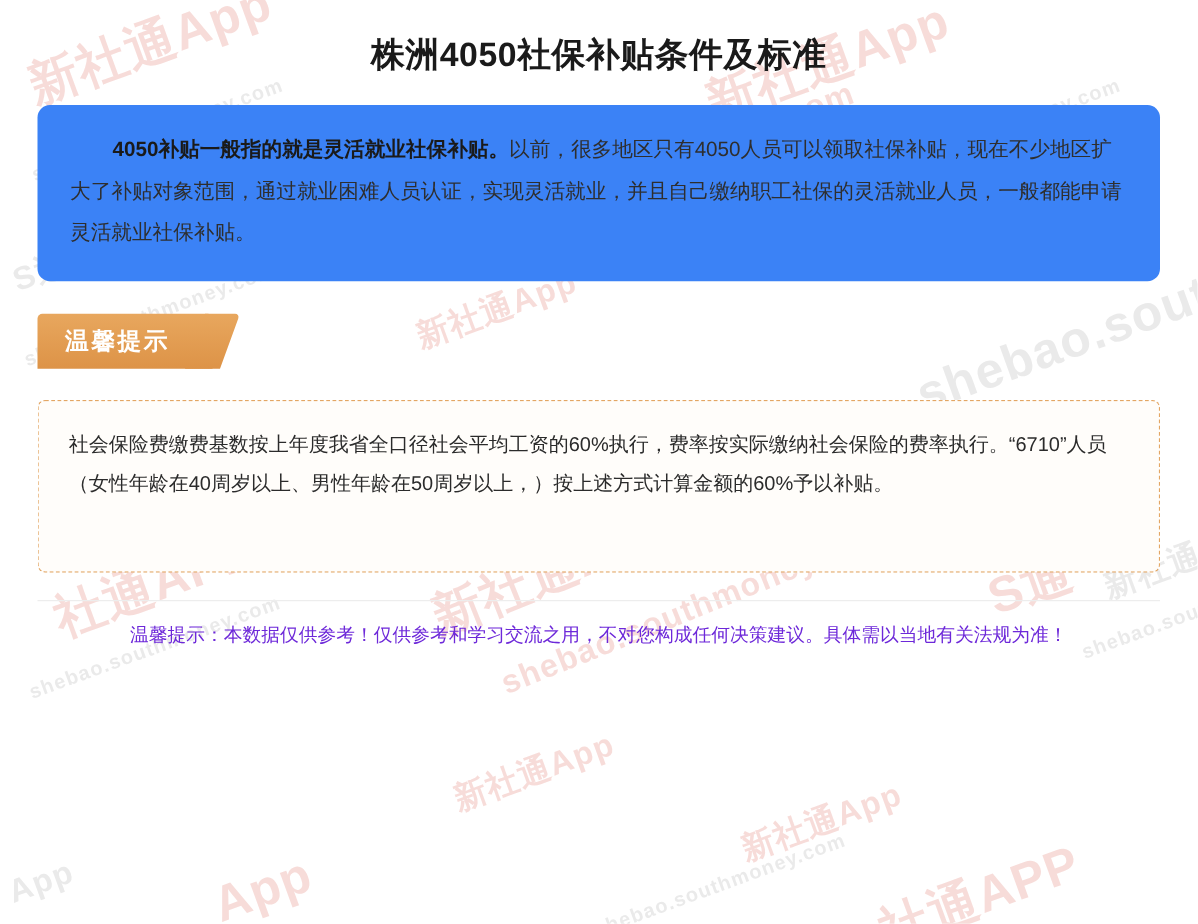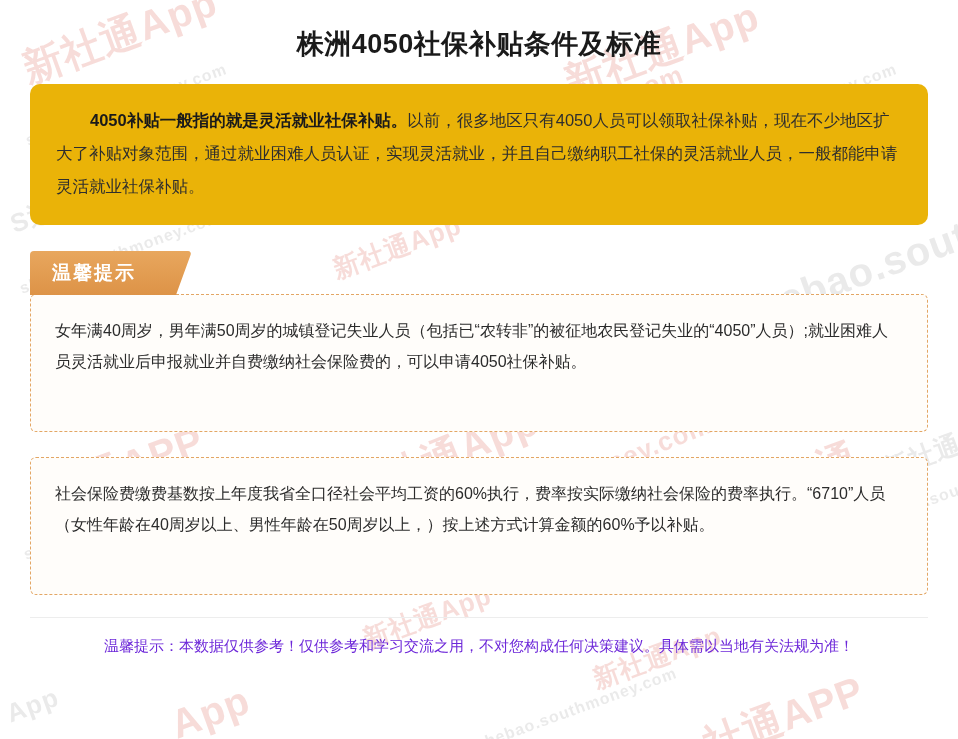--- a/index.html
+++ b/index.html
@@ -72,21 +72,21 @@
   .title {
     text-align: center;
     font-size: 27px;
     font-weight: bold;
     color: #1a1a1a;
     padding: 26px 0 22px 0;
     letter-spacing: 0.5px;
   }
 
   .intro-box {
-    background: #eab308;
+    background: #3b82f6;
     border-radius: 10px;
     padding: 20px 26px 22px 26px;
     line-height: 2.0;
     font-size: 16.5px;
     color: #2e2e2e;
   }
   .intro-box .indent {
     display: inline-block;
     width: 34px;
   }
@@ -188,21 +188,20 @@
 <div class="page">
 
   <div class="title">株洲4050社保补贴条件及标准</div>
 
   <div class="intro-box">
     <span class="indent"></span><b>4050补贴一般指的就是灵活就业社保补贴。</b><span>以前，很多地区只有4050人员可以领取社保补贴，现在不少地区扩大了补贴对象范围，通过就业困难人员认证，实现灵活就业，并且自己缴纳职工社保的灵活就业人员，一般都能申请灵活就业社保补贴。</span>
   </div>
 
   <div class="section">
     <div class="section-tab">温馨提示</div>
-    <div class="section-body tall">女年满40周岁，男年满50周岁的城镇登记失业人员（包括已“农转非”的被征地农民登记失业的“4050”人员）;就业困难人员灵活就业后申报就业并自费缴纳社会保险费的，可以申请4050社保补贴。</div>
   </div>
 
   <div class="section">
     <div class="section-body tall">社会保险费缴费基数按上年度我省全口径社会平均工资的60%执行，费率按实际缴纳社会保险的费率执行。“6710”人员（女性年龄在40周岁以上、男性年龄在50周岁以上，）按上述方式计算金额的60%予以补贴。</div>
   </div>
 
   <div class="footer-note">温馨提示：本数据仅供参考！仅供参考和学习交流之用，不对您构成任何决策建议。具体需以当地有关法规为准！</div>
 
 </div>
 

